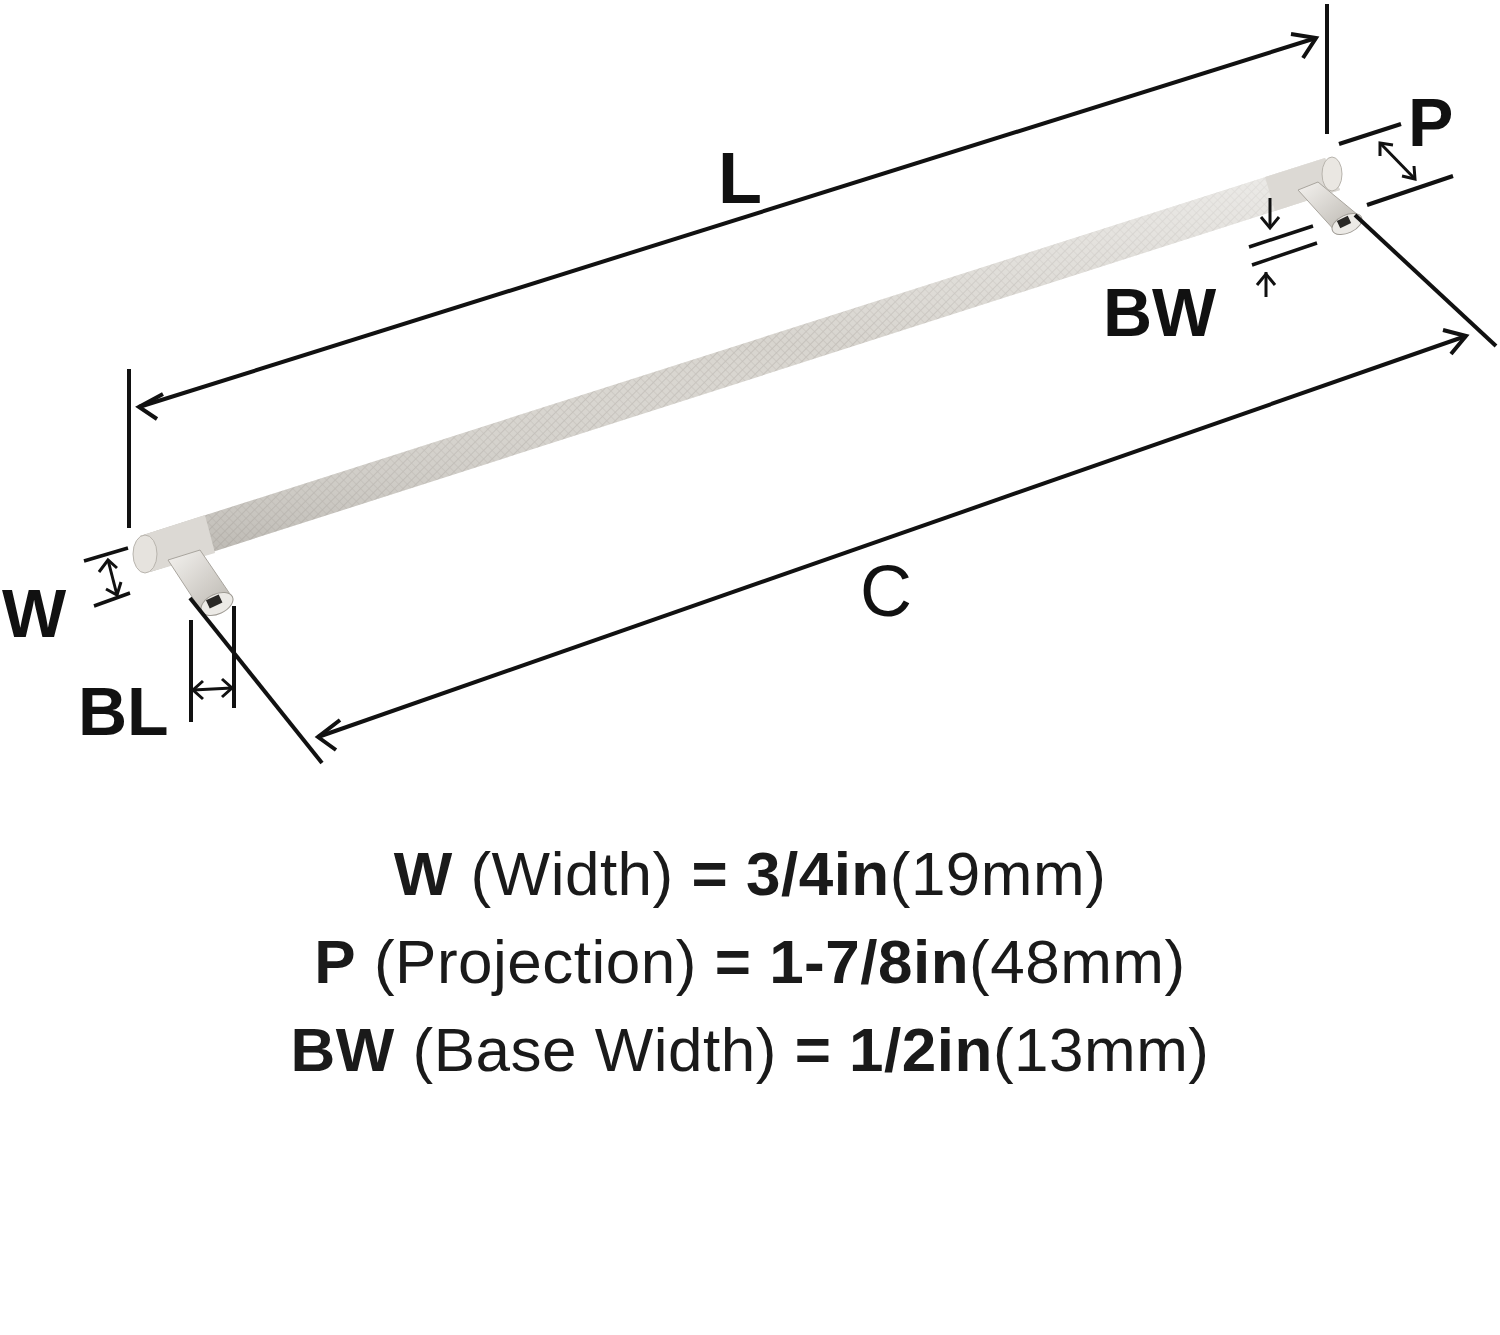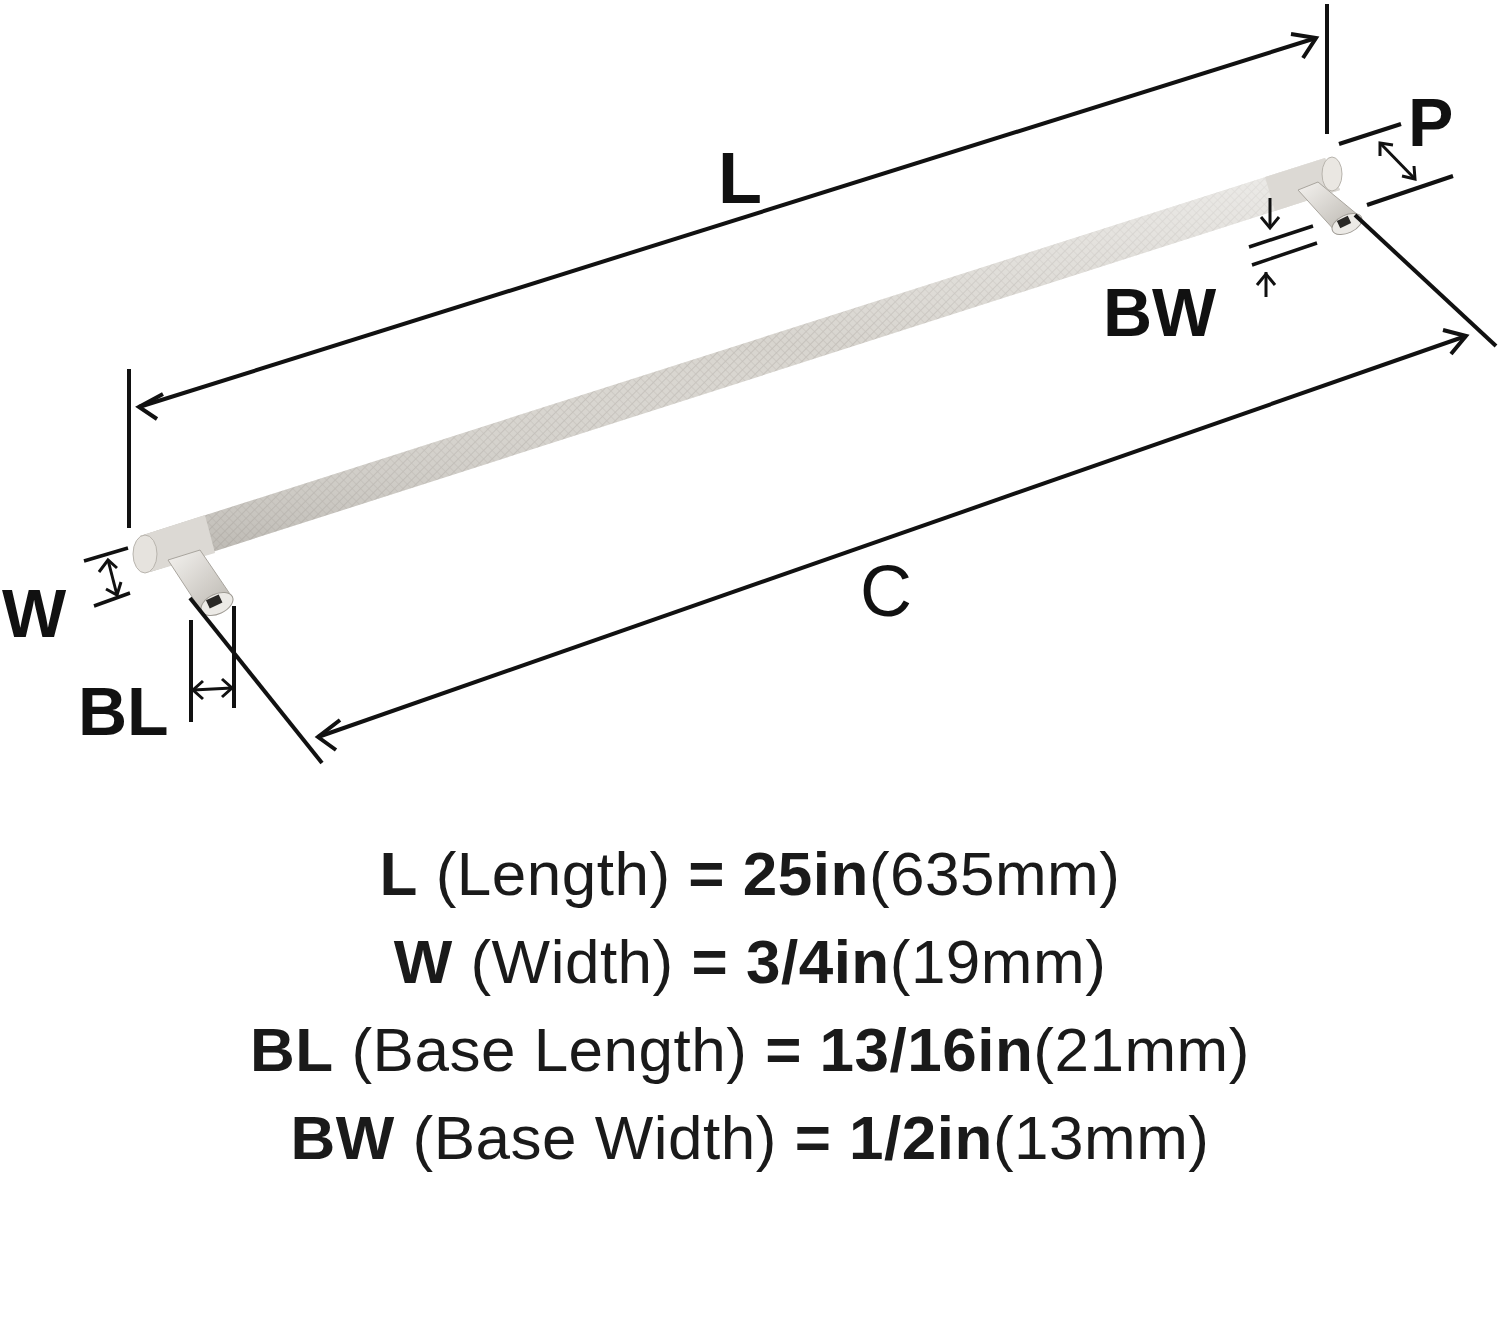--- a/index.html
+++ b/index.html
@@ -105,36 +105,30 @@
   <div class="dim-label" style="left:718px; top:142px; font-size:72px;">L</div>
   <div class="dim-label" style="left:1408px; top:88px; font-size:68px;">P</div>
   <div class="dim-label" style="left:1103px; top:278px; font-size:68px;">BW</div>
   <div class="dim-label" style="left:2px; top:579px; font-size:68px;">W</div>
   <div class="dim-label" style="left:860px; top:555px; font-size:72px; font-weight:500;">C</div>
   <div class="dim-label" style="left:78px; top:677px; font-size:68px;">BL</div>
 </div>
 
 <div id="specs">
   <div class="spec-row">
-    <span class="abbr">L</span>
-    <span class="name">(Length)</span>
-    <span class="eq">=</span>
-    <span class="imp">25in</span><span class="met">(635mm)</span>
-  </div>
-  <div class="spec-row">
     <span class="abbr">W</span>
     <span class="name">(Width)</span>
     <span class="eq">=</span>
     <span class="imp">3/4in</span><span class="met">(19mm)</span>
   </div>
   <div class="spec-row">
-    <span class="abbr">BL</span>
-    <span class="name">(Base Length)</span>
+    <span class="abbr">P</span>
+    <span class="name">(Projection)</span>
     <span class="eq">=</span>
-    <span class="imp">13/16in</span><span class="met">(21mm)</span>
+    <span class="imp">1-7/8in</span><span class="met">(48mm)</span>
   </div>
   <div class="spec-row">
     <span class="abbr">BW</span>
     <span class="name">(Base Width)</span>
     <span class="eq">=</span>
     <span class="imp">1/2in</span><span class="met">(13mm)</span>
   </div>
 </div>
 
 </body></html>

